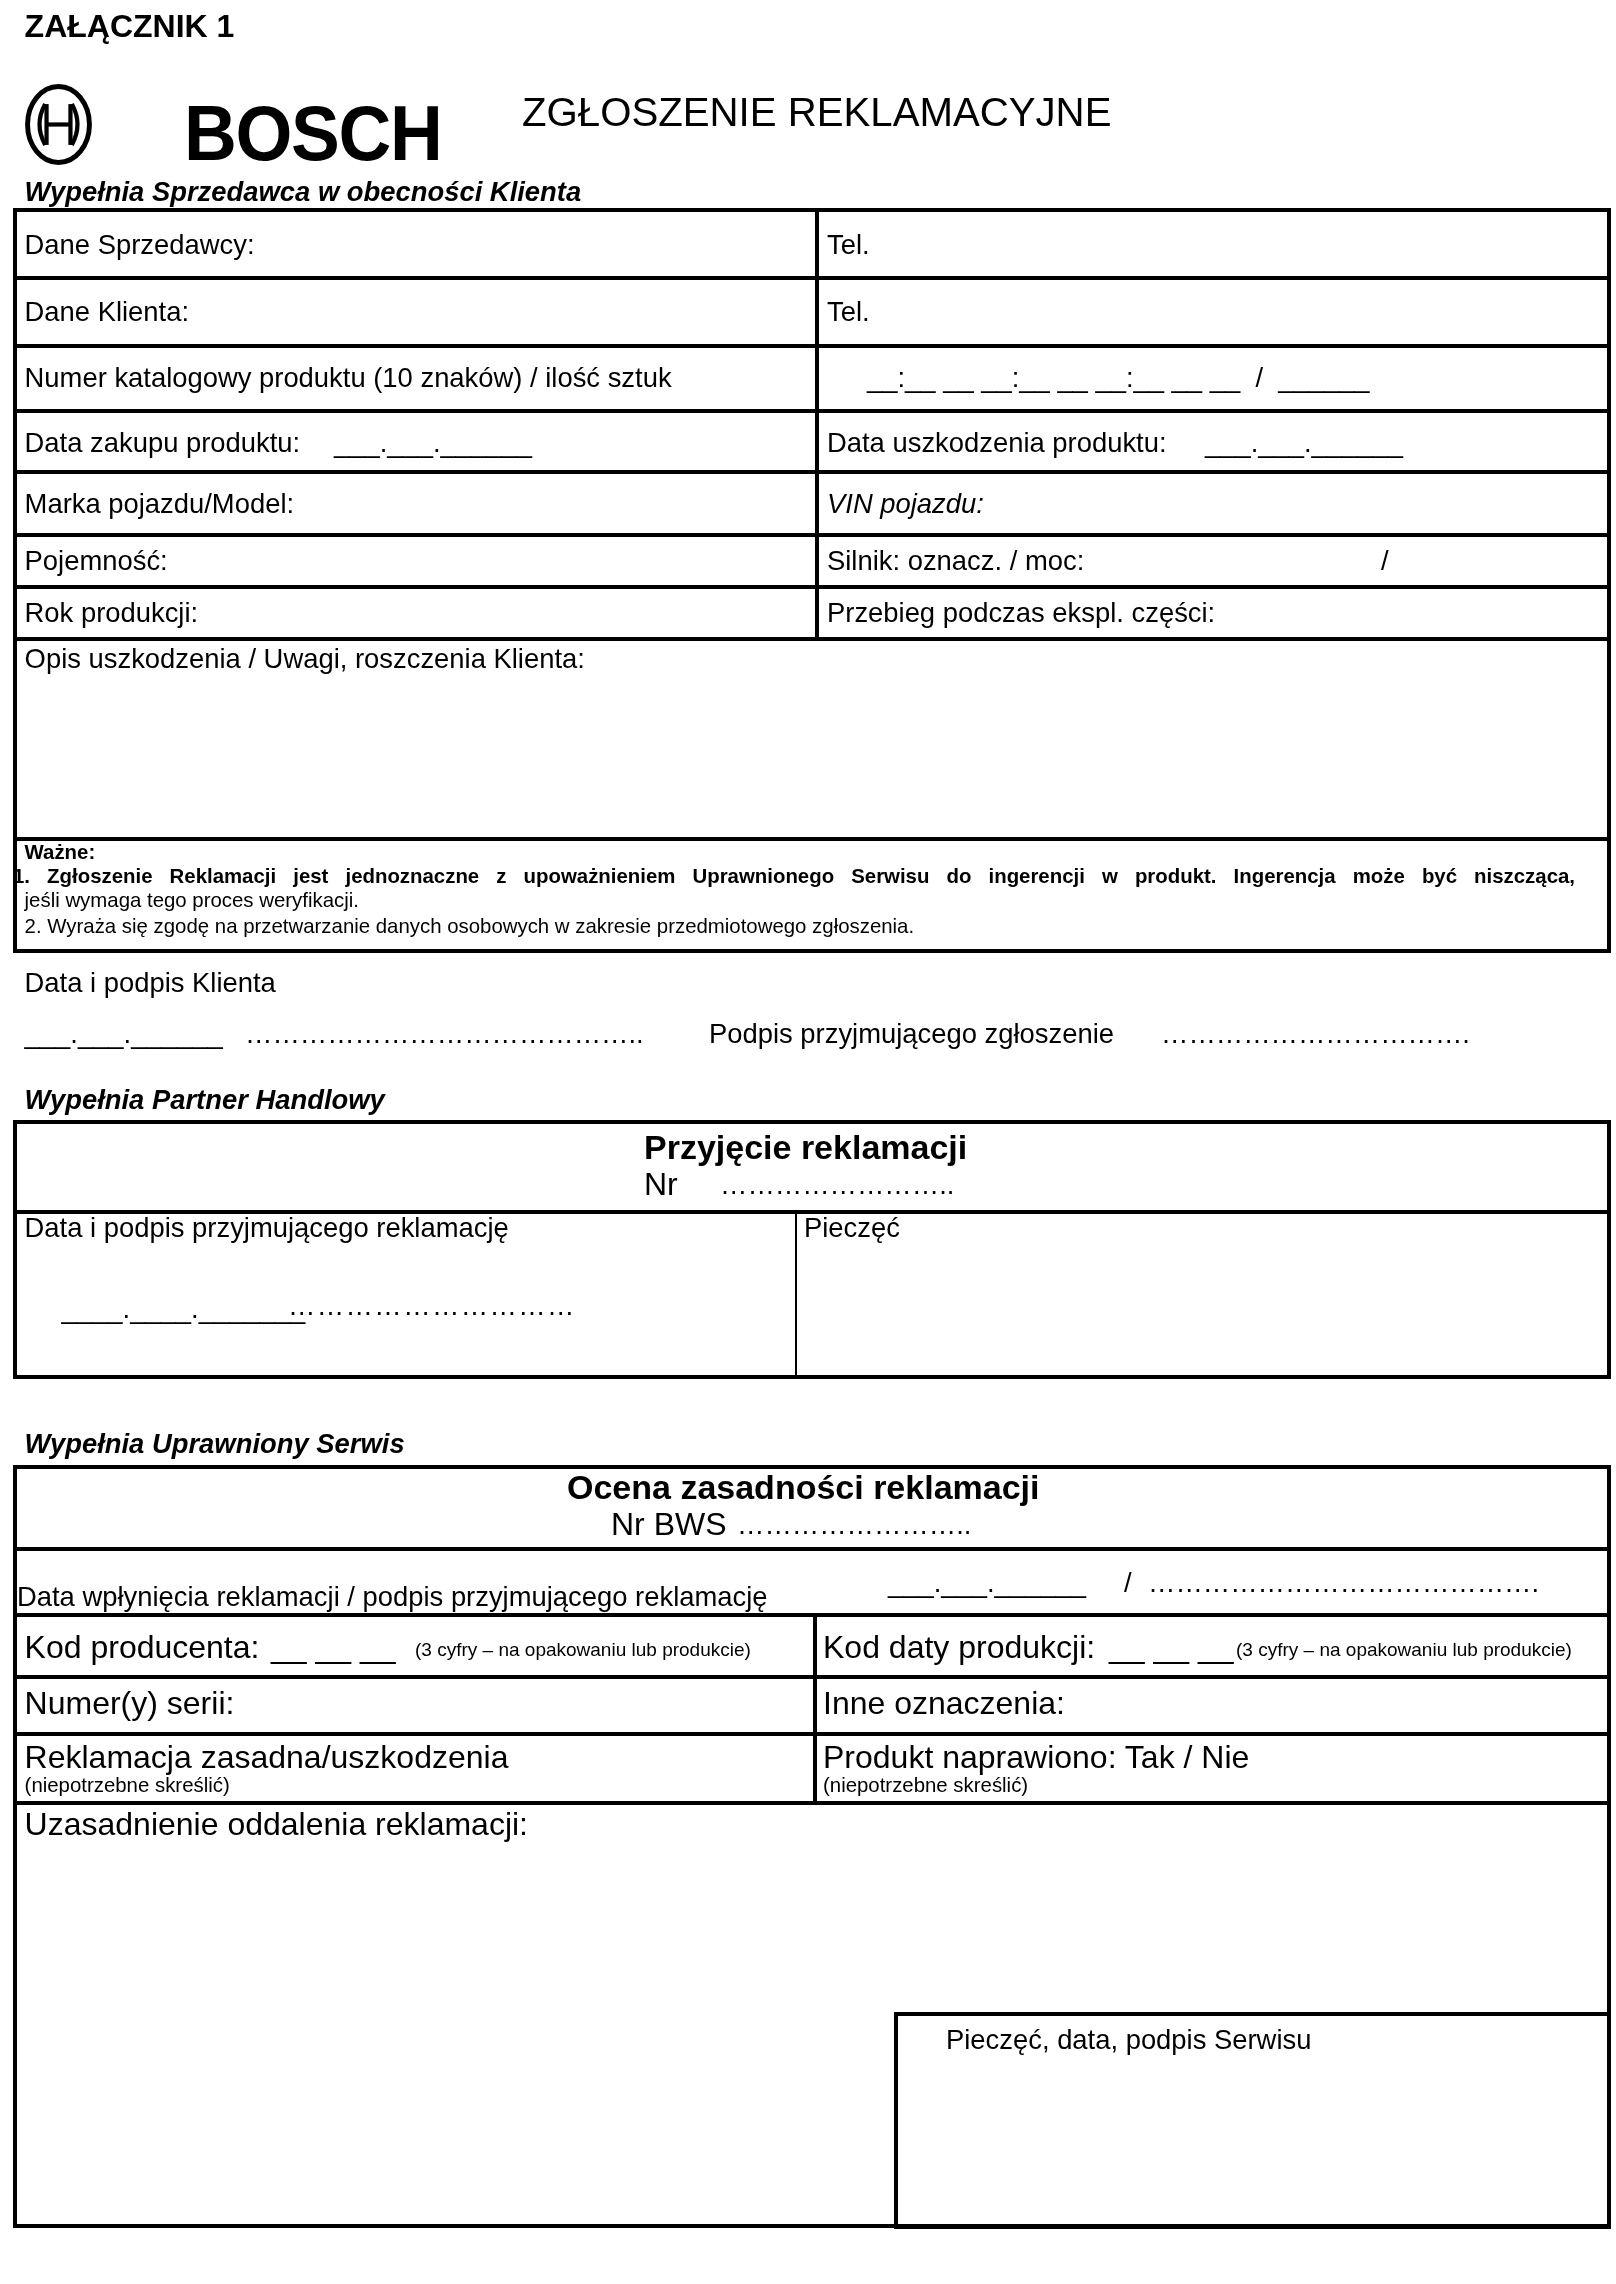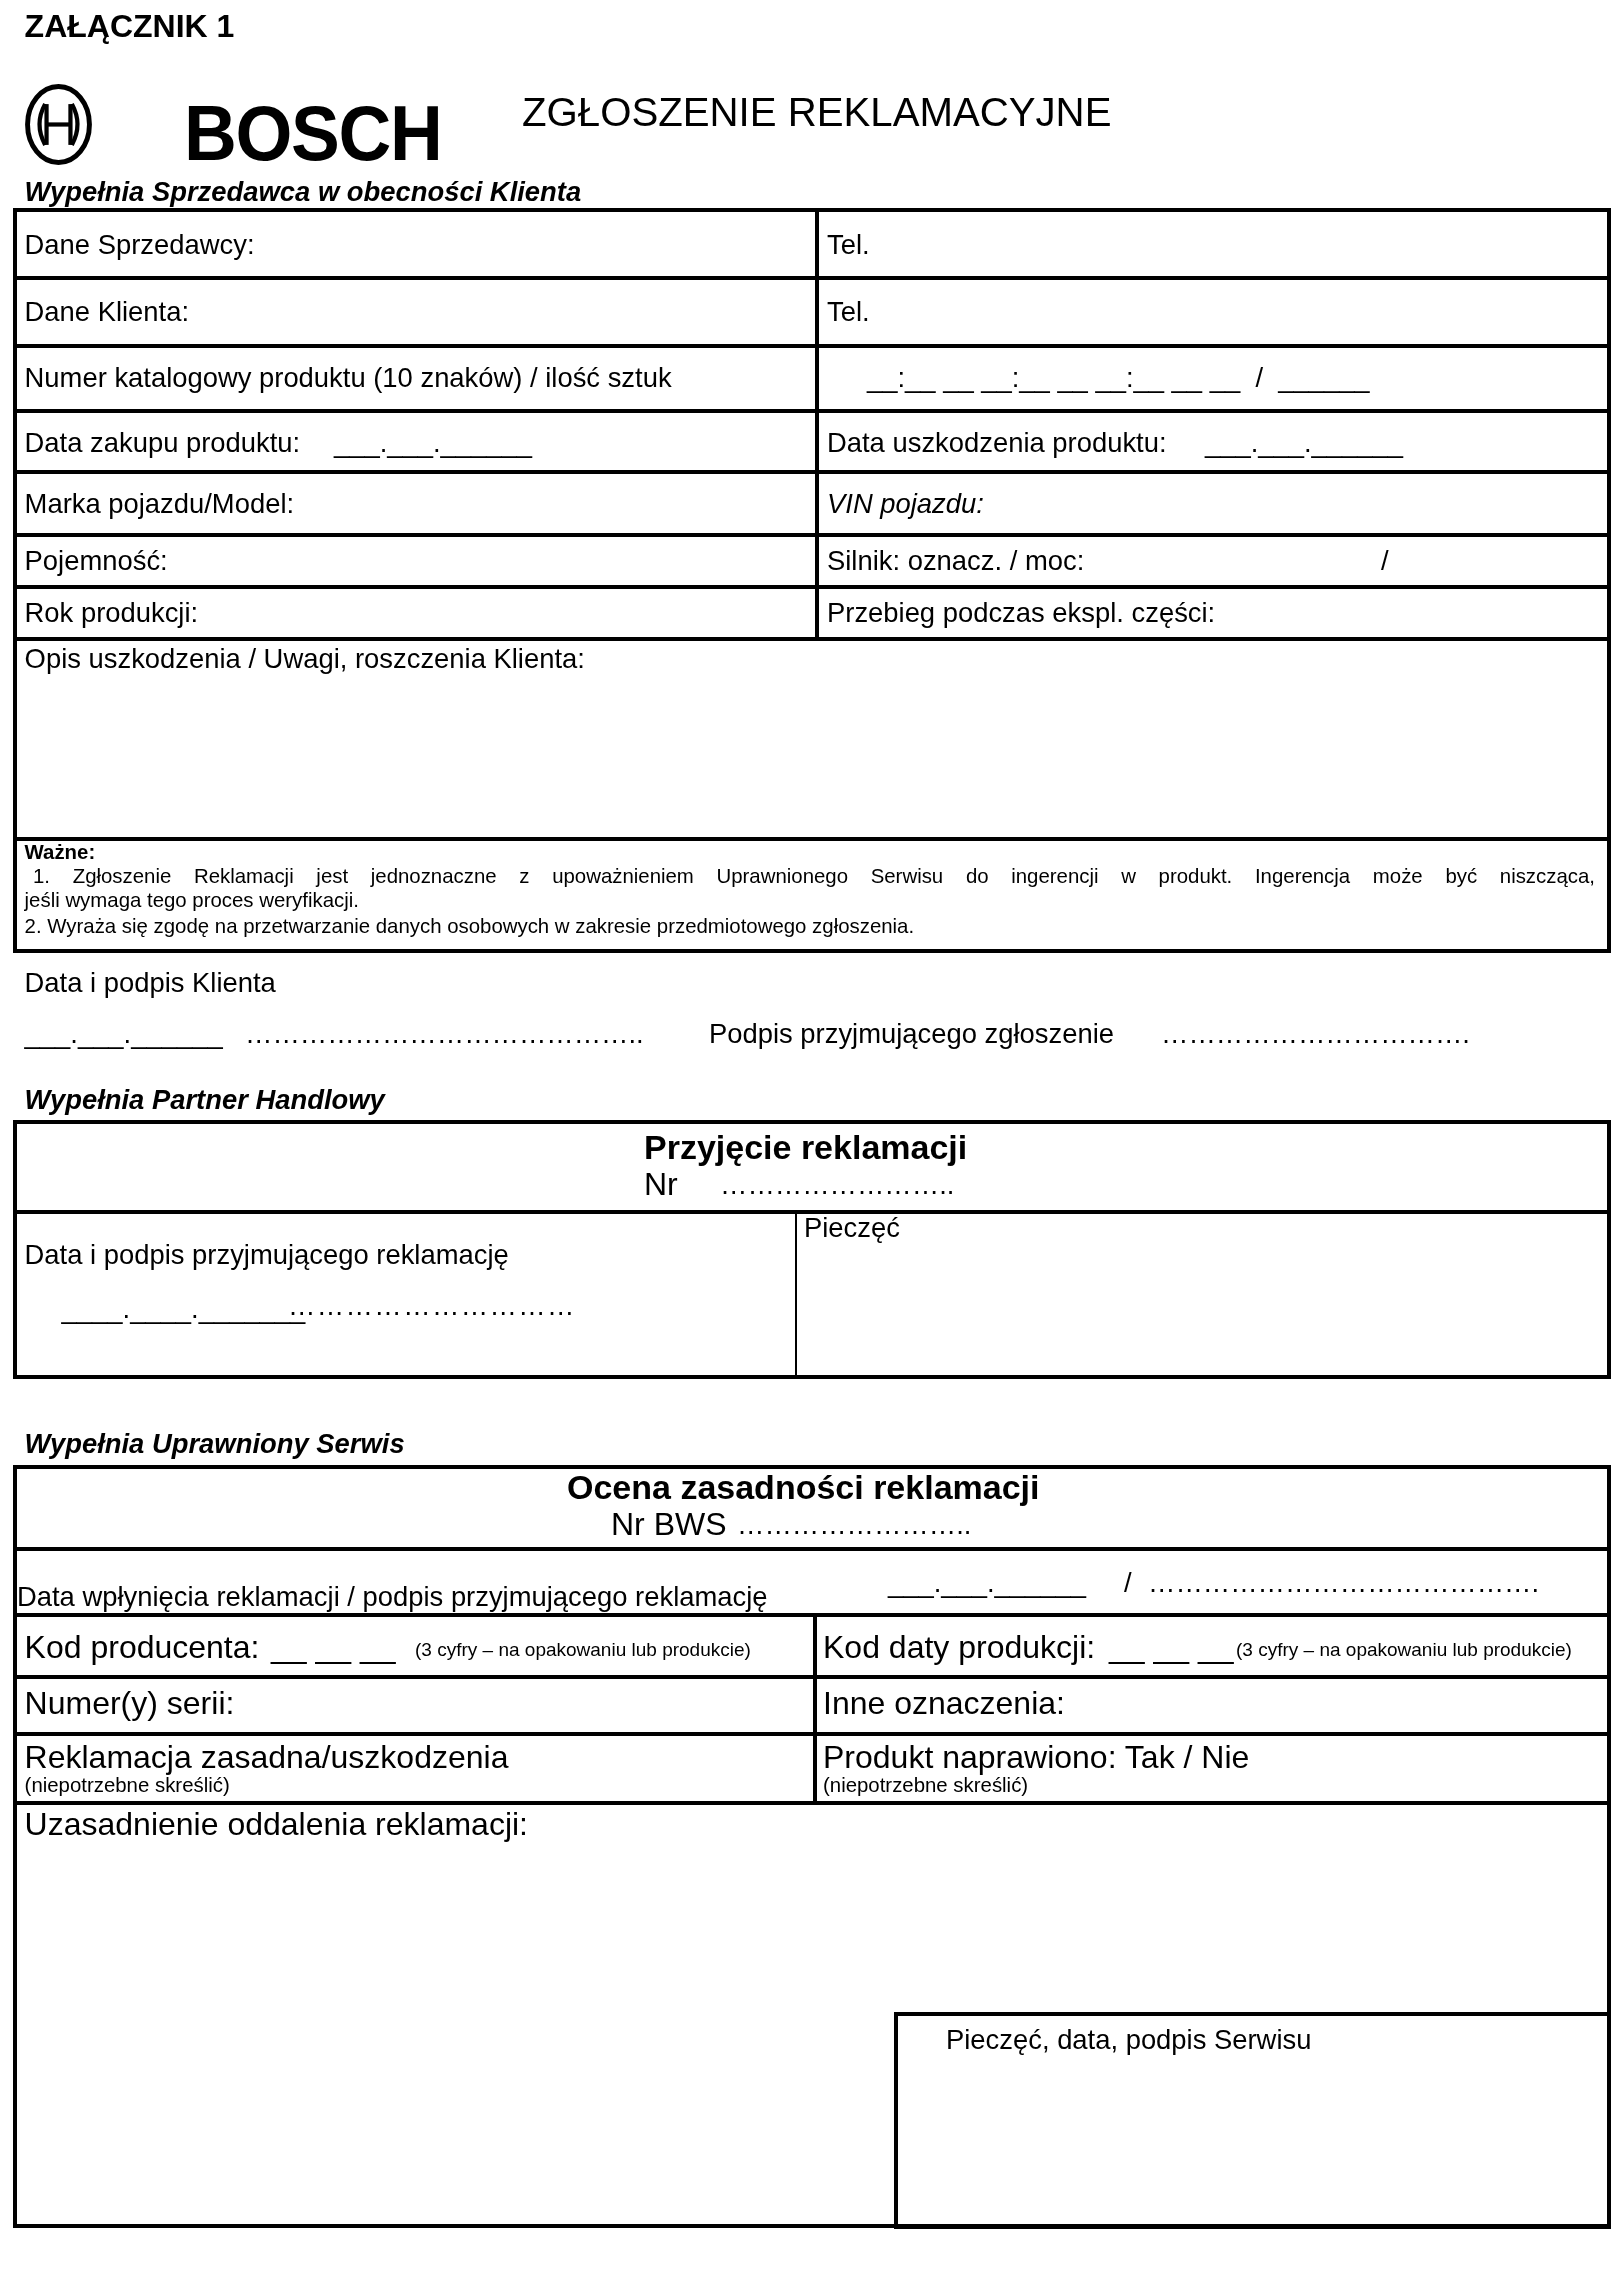--- a/index.html
+++ b/index.html
@@ -72,41 +72,41 @@
 <div class="abs t38" style="left:827px; top:547px;">Silnik: oznacz. / moc:</div>
 <div class="abs t38" style="left:1381px; top:547px;">/</div>
 
 <div class="abs t38" style="left:24.6px; top:599px;">Rok produkcji:</div>
 <div class="abs t38" style="left:827px; top:599px;">Przebieg podczas ekspl. części:</div>
 
 <div class="abs t38" style="left:24.6px; top:645px;">Opis uszkodzenia / Uwagi, roszczenia Klienta:</div>
 <div class="abs" style="left:18.3px; top:679px; width:1587px; height:155px;"></div>
 
 <div class="abs b t28" style="left:24.6px; top:842px;">Ważne:</div>
-<div class="abs t28" style="left:33px; top:866px; width:1562px; text-align:justify; text-align-last:justify; word-spacing:2.1px;">1. Zgłoszenie Reklamacji jest jednoznaczne z upoważnieniem Uprawnionego Serwisu do ingerencji w produkt. Ingerencja może być niszcząca,</div>
+<div class="abs t28" style="left:13px; top:866px; width:1562px; text-align:justify; text-align-last:justify; word-spacing:2.1px;font-weight:bold;">1. Zgłoszenie Reklamacji jest jednoznaczne z upoważnieniem Uprawnionego Serwisu do ingerencji w produkt. Ingerencja może być niszcząca,</div>
 <div class="abs t28" style="left:24.6px; top:890px;">jeśli wymaga tego proces weryfikacji.</div>
 <div class="abs t28" style="left:24.6px; top:916px;">2. Wyraża się zgodę na przetwarzanie danych osobowych w zakresie przedmiotowego zgłoszenia.</div>
 
 <div class="abs t38" style="left:24.6px; top:969px;">Data i podpis Klienta</div>
 <div class="abs t38" style="left:24.6px; top:1020px;">___.___.______</div>
 <div class="abs t38" style="left:245px; top:1020px;">……………………………………..</div>
 <div class="abs t38" style="left:709px; top:1020px;">Podpis przyjmującego zgłoszenie</div>
 <div class="abs t38" style="left:1161px; top:1020px;">…………………………….</div>
 
 <div class="abs bi" style="left:24.6px; top:1084px; font-size:27.4px;">Wypełnia Partner Handlowy</div>
 
 <div class="box" style="left:12.7px; top:1120px; width:1598px; height:259px;"></div>
 <div class="hline" style="left:12.7px; top:1210px; width:1598px; height:3.5px;"></div>
 <div class="vline" style="left:795px; top:1212px; width:2.1px; height:165px;"></div>
 
 <div class="abs b" style="left:644px; top:1128px; font-size:34px;">Przyjęcie reklamacji</div>
 <div class="abs t44" style="left:644px; top:1168px;">Nr</div>
 <div class="abs t38" style="left:720px; top:1171px;">……………………..</div>
 
-<div class="abs t38" style="left:24.6px; top:1214px;margin-top:27px;">Data i podpis przyjmującego reklamację</div>
+<div class="abs t38" style="left:24.6px; top:1214px;">Data i podpis przyjmującego reklamację</div>
 <div class="abs t38" style="left:24.6px; top:1295px;margin-left:37px;">____.____._______</div>
 <div class="abs t38" style="left:288px; top:1292px; letter-spacing:1.4px;">…………………………</div>
 <div class="abs t38" style="left:804px; top:1214px;">Pieczęć</div>
 <div class="abs" style="left:799px; top:1247px; width:806px; height:128px;"></div>
 
 <div class="abs bi" style="left:24.6px; top:1428px; font-size:27.4px;">Wypełnia Uprawniony Serwis</div>
 
 <div class="box" style="left:12.7px; top:1465px; width:1598px; height:763px;"></div>
 <div class="hline" style="left:12.7px; top:1547px; width:1598px; height:4.2px;"></div>
 <div class="hline" style="left:12.7px; top:1613px; width:1598px; height:4.2px;"></div>

